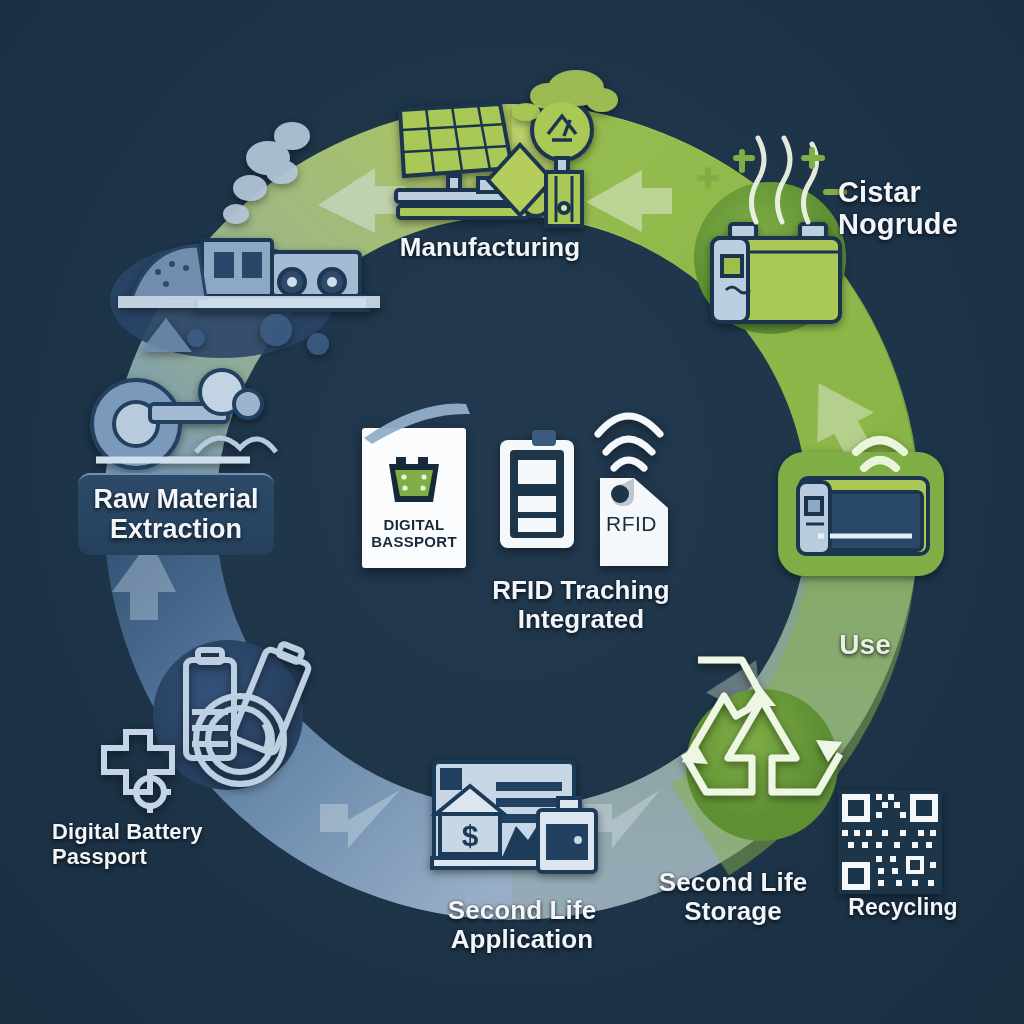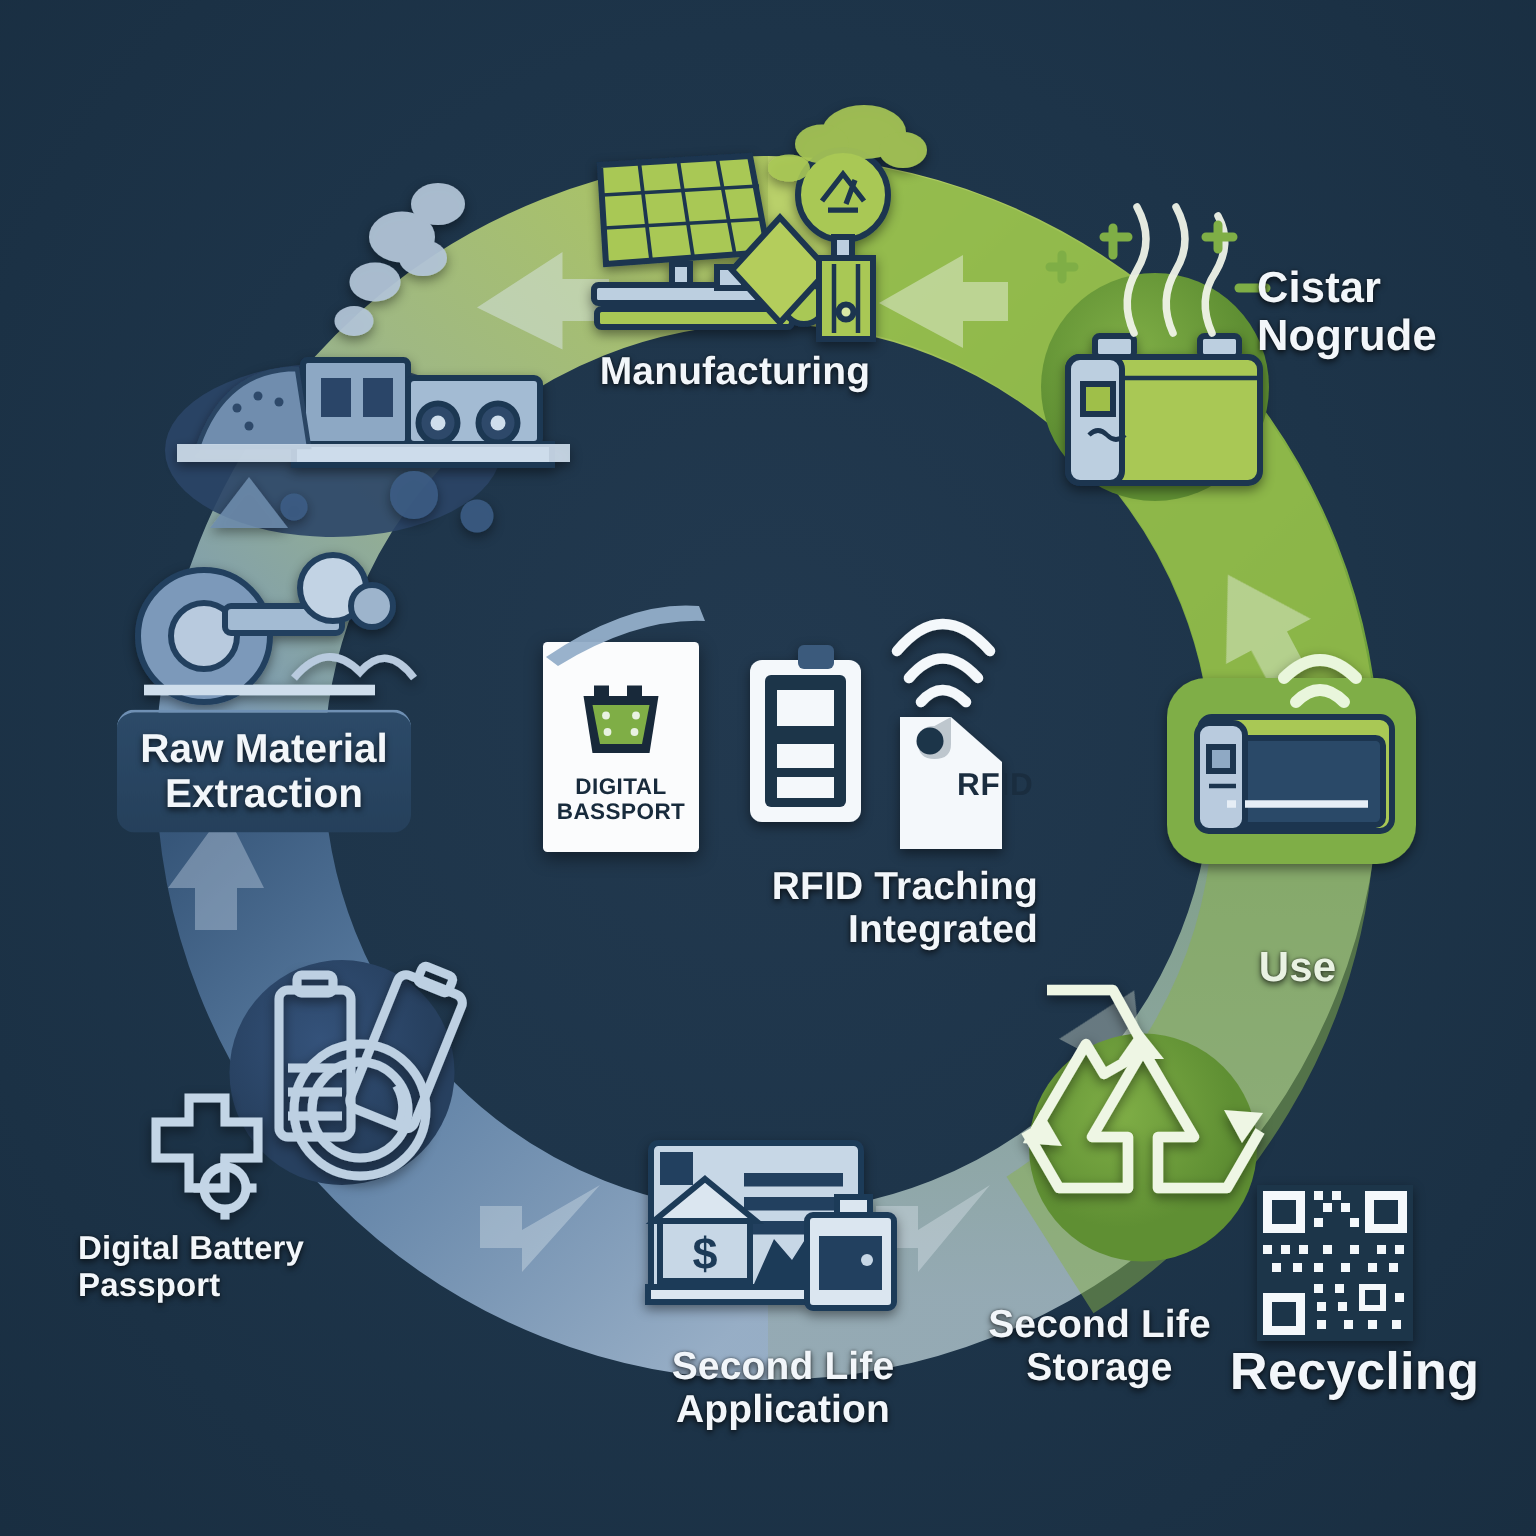--- a/index.html
+++ b/index.html
@@ -57,24 +57,23 @@
     font-size: 15px;
     line-height: 1.15;
     text-align: center;
     white-space: pre-line;
     letter-spacing: .3px;
     margin-top: 10px;
   }
   .rfid-tag-text {
     position: absolute;
     color: #1a2d3f;
-    font-weight: bold;
+    font-weight: normal;
     font-size: 21px;
     letter-spacing: .5px;
-    margin-left: 32px;
   }
 </style>
 </head>
 <body>
 
 <div id="stage">
 
   <svg class="layer" viewBox="0 0 1024 1024">
     <defs>
       <linearGradient id="ringGreen" x1="0" y1="0" x2="1" y2="1">
@@ -439,28 +438,28 @@
   <div class="lbl-badge" style="left:78px; top:473px; width:196px; font-size:27px;">Raw Material
 Extraction</div>
 
   <div class="lbl" style="left:390px; top:233px; width:200px; font-size:26px;">Manufacturing</div>
 
   <div class="lbl" style="left:838px; top:176px; width:170px; font-size:29px; text-align:left;">Cistar
 Nogrude</div>
 
   <div class="lbl lbl-green" style="left:820px; top:585px; width:90px; font-size:28px;">Use</div>
 
-  <div class="lbl" style="left:818px; top:895px; width:170px; font-size:35px;">Recycling</div>
+  <div class="lbl" style="left:818px; top:895px; width:170px; font-size:23px;">Recycling</div>
 
   <div class="lbl" style="left:648px; top:868px; width:170px; font-size:26px;">Second Life
 Storage</div>
 
   <div class="lbl" style="left:427px; top:896px; width:190px; font-size:26px;">Second Life
 Application</div>
 
 
   <div class="lbl" style="left:52px; top:820px; width:206px; font-size:22px; text-align:left;">Digital Battery
 Passport</div>
 
-  <div class="lbl" style="left:470px; top:576px; width:222px; font-size:26px;text-align:right;">RFID Traching
+  <div class="lbl" style="left:470px; top:576px; width:222px; font-size:26px;">RFID Traching
 Integrated</div>
 
 </div>
 
 </body></html>

